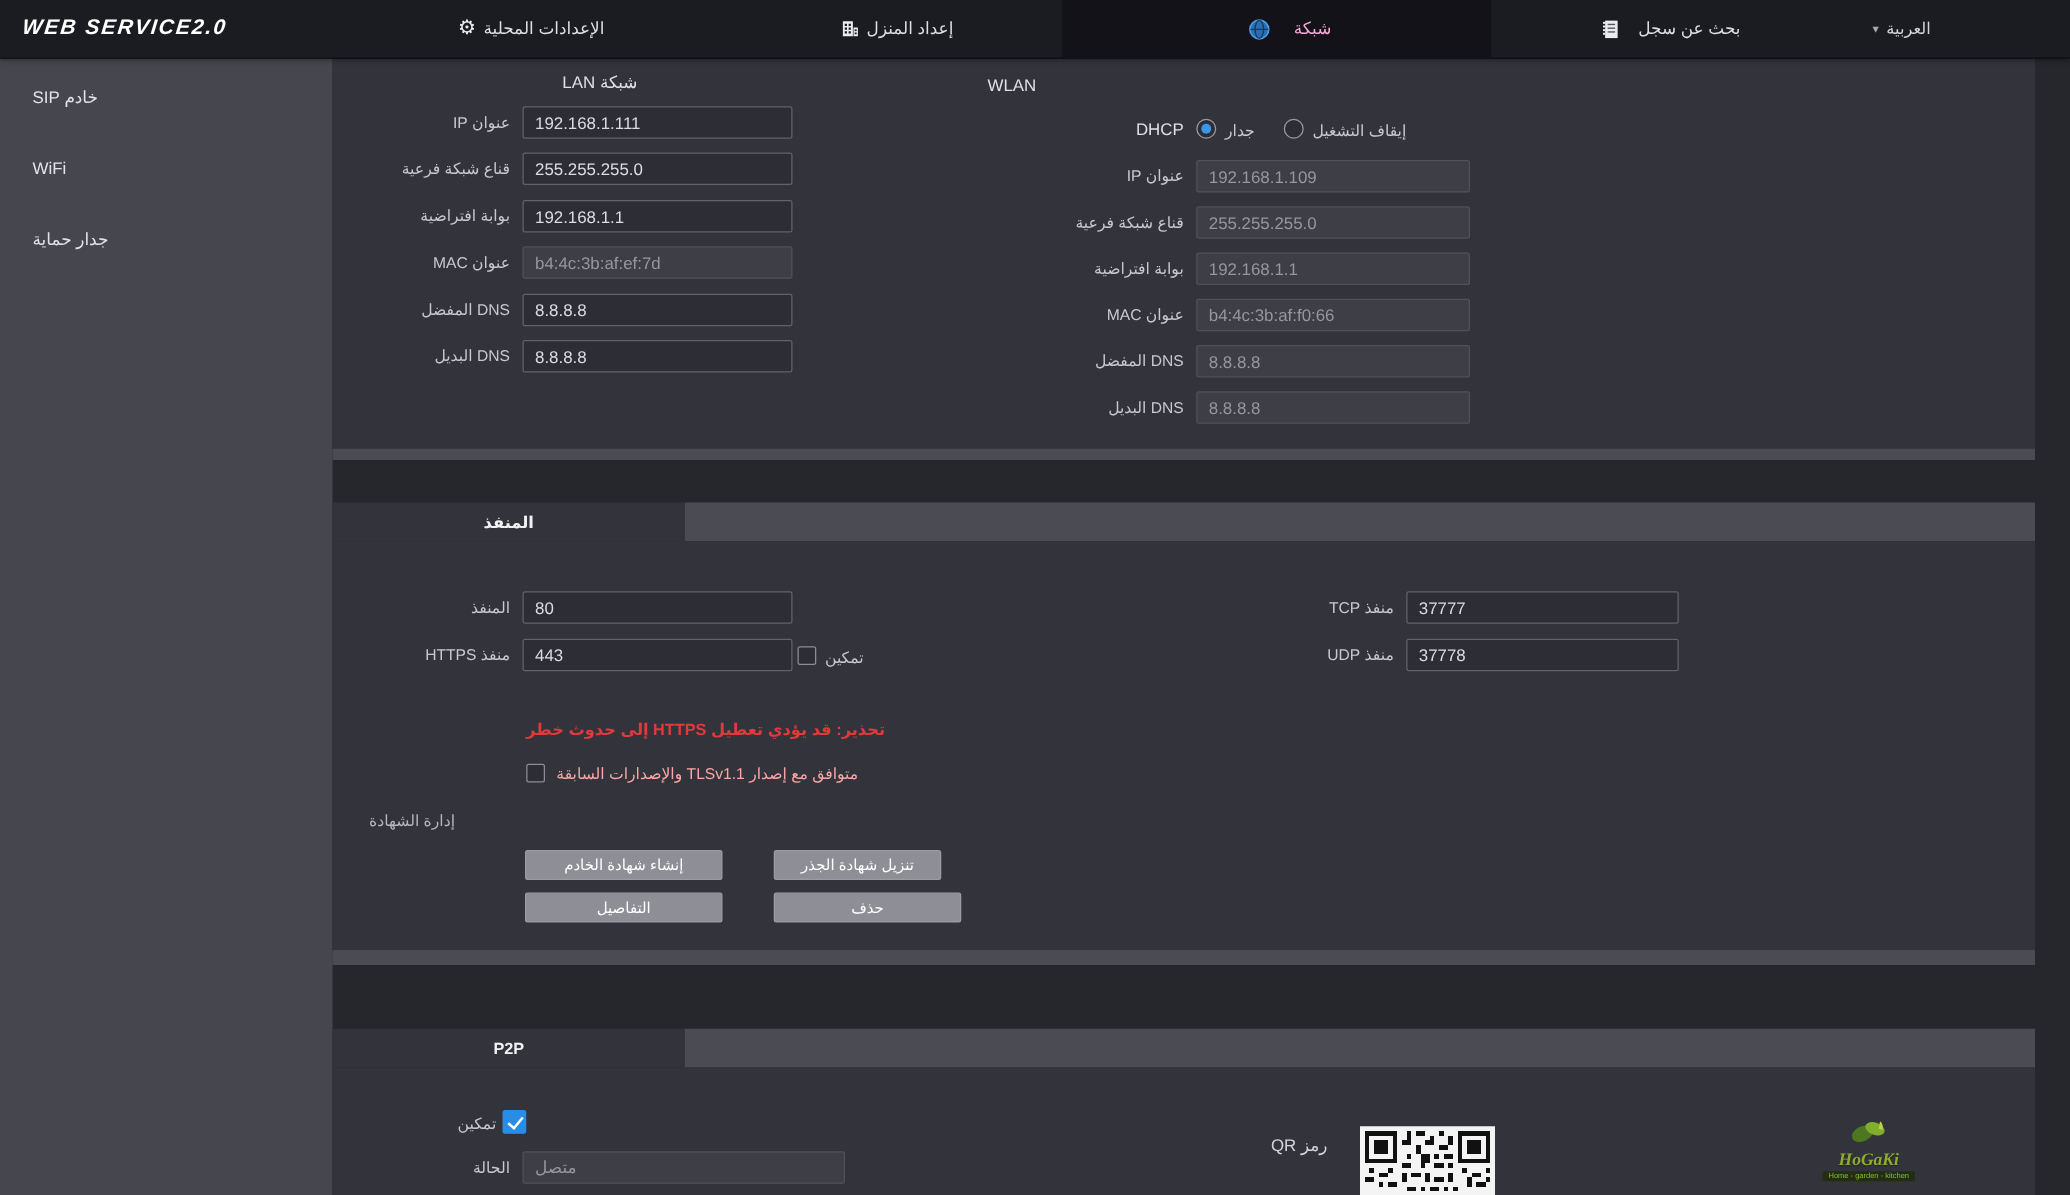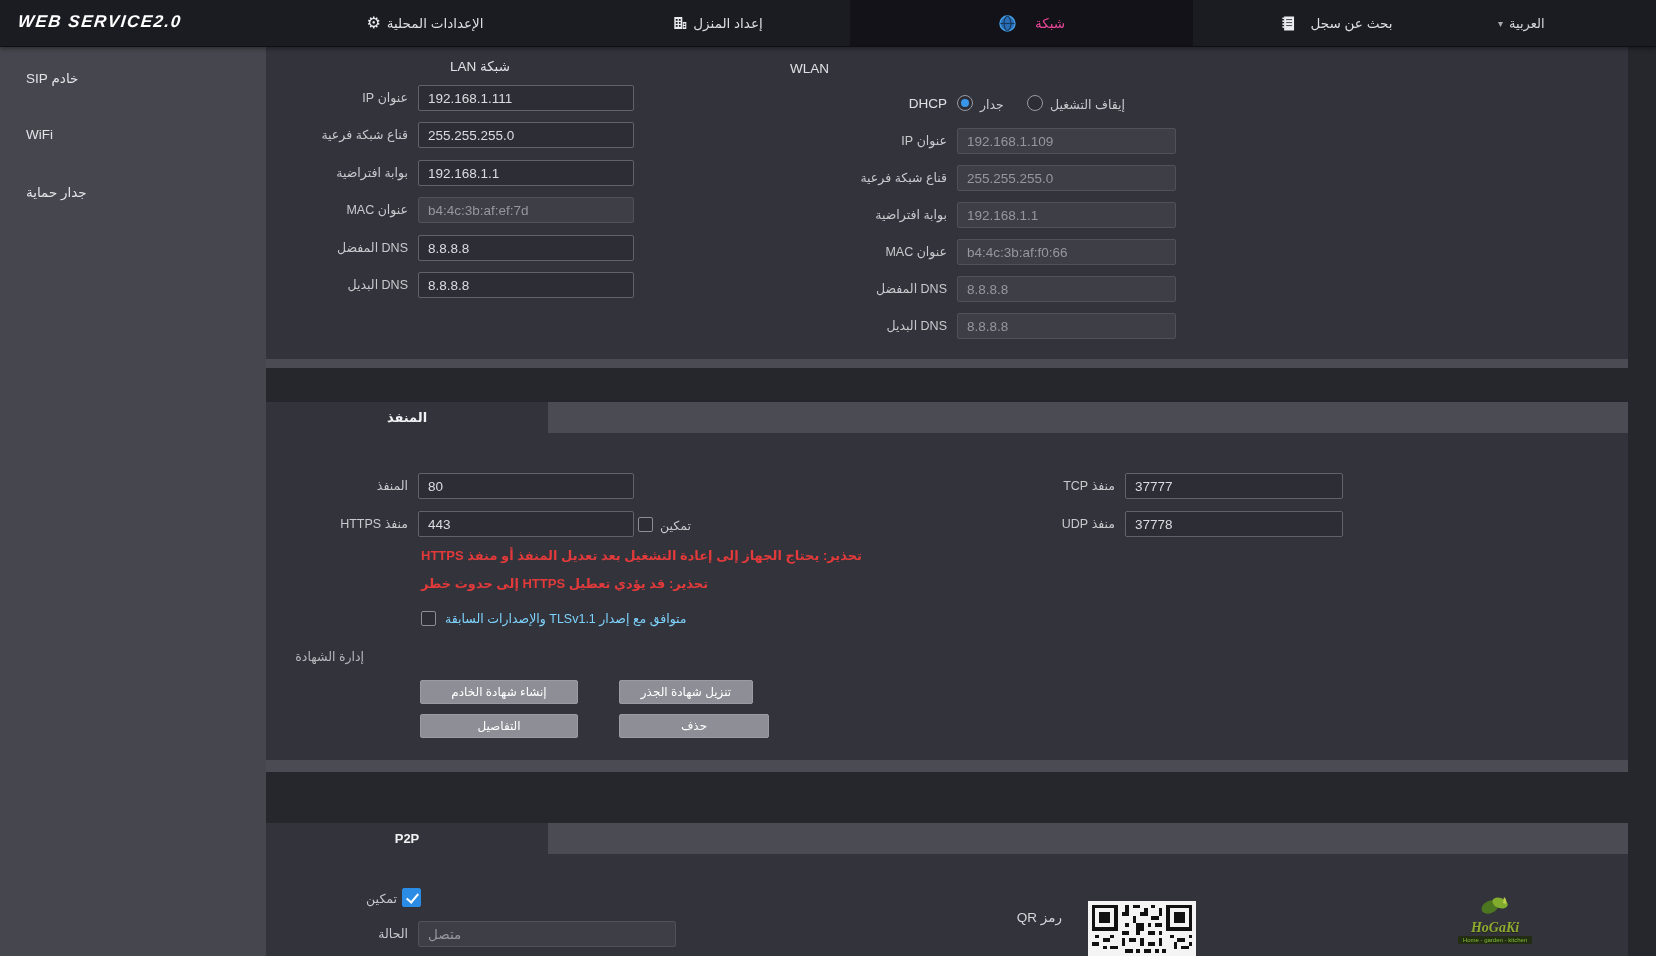--- a/index.html
+++ b/index.html
@@ -12,21 +12,21 @@
   .abs{position:absolute;}
   
   .navbar{position:absolute;left:0;top:0;width:1656px;height:46px;background:#1b1b22;
           border-bottom:1px solid #0e0e13;box-shadow:0 2px 4px rgba(0,0,0,.35);z-index:30;}
   .nav-active-bg{position:absolute;left:850px;top:0;width:343px;height:46px;background:#121218;}
   .logo{position:absolute;left:18px;top:12px;color:#fff;font-size:17px;font-weight:800;
         font-style:italic;letter-spacing:1.5px;transform:skewX(-6deg);white-space:nowrap;}
   .nav-tab{position:absolute;top:0;height:46px;display:flex;align-items:center;gap:6px;
            transform:translateX(-50%);cursor:pointer;white-space:nowrap;}
   .nav-tab .tlabel{color:#dfdfe3;font-size:13.5px;direction:rtl;}
-  .nav-tab.active .tlabel{color:#ec4899;margin-left:13px;}
+  .nav-tab.active .tlabel{color:#f9a8d4;margin-left:13px;}
   .lang{position:absolute;left:1498px;top:0;height:46px;display:flex;align-items:center;gap:6px;cursor:pointer;}
   .lang .caret{color:#a8a8b0;font-size:10px;}
   .lang .tlabel{color:#d6d6da;font-size:13px;direction:rtl;}
   .gear{font-size:16px;color:#ececf0;line-height:1;}
   
   .sidebar{position:absolute;left:0;top:46px;width:266px;height:910px;background:#46464e;}
   .side-item{position:absolute;left:26px;color:#e3e3e7;font-size:13.5px;direction:rtl;
              text-align:left;cursor:pointer;white-space:nowrap;}
   
   .panel{position:absolute;left:266px;width:1362px;background:#33333c;}
@@ -49,21 +49,21 @@
          border-radius:50%;background:#3a96e8;}
   
   .checkbox{position:absolute;width:15px;height:15px;border:1px solid #8d8d95;border-radius:2px;
             background:#2d2d36;box-sizing:border-box;cursor:pointer;}
   .checkbox.checked{width:19px;height:19px;background:#2b8ce6;border-color:#2b8ce6;}
   .checkbox.checked::after{content:"";position:absolute;left:6px;top:2px;width:5px;height:10px;
             border:solid #fff;border-width:0 2px 2px 0;transform:rotate(40deg);}
   .cblabel{position:absolute;color:#c9c9cd;font-size:12.5px;direction:rtl;white-space:nowrap;}
   .warn{position:absolute;color:#e23a3a;font-size:13px;font-weight:bold;direction:rtl;
         text-align:left;white-space:nowrap;}
-  .dimlabel{position:absolute;color:#7dd3fc;font-size:12.5px;direction:rtl;white-space:nowrap;}
+  .dimlabel{position:absolute;color:#fca5a5;font-size:12.5px;direction:rtl;white-space:nowrap;}
   .btn{position:absolute;box-sizing:border-box;height:24px;background:#8e8e96;
        border:1px solid #9b9ba3;border-radius:2px;color:#fff;font-size:12px;direction:rtl;
        display:flex;align-items:center;justify-content:center;cursor:pointer;white-space:nowrap;
        font-family:"Liberation Sans","DejaVu Sans",sans-serif;}
   
   .wm{position:absolute;left:1458px;top:893px;width:74px;height:62px;text-align:center;opacity:.95;}
   .wm-title{color:#95b232;font-family:"Liberation Serif","DejaVu Serif",serif;
             font-style:italic;font-weight:bold;font-size:14px;line-height:14px;
             text-shadow:0 1px 1px #1c230c;}
   .wm-band{margin-top:1px;background:#232d12;color:#86c832;font-size:6px;line-height:8px;
@@ -192,21 +192,20 @@
     <input class="inp" style="left: 152px; top: 78px; width: 216px;" value="443">
     <span class="checkbox" style="left:372px;top:84px;"></span>
     <div class="cblabel" style="left:394px;top:85px;">تمكين</div>
 
     <div class="flabel" style="left:699px;top:45px;width:150px;">منفذ TCP</div>
     <input class="inp" style="left: 859px; top: 40px; width: 218px;" value="37777">
 
     <div class="flabel" style="left:699px;top:83px;width:150px;">منفذ UDP</div>
     <input class="inp" style="left: 859px; top: 78px; width: 218px;" value="37778">
 
-    <div class="warn" style="left:155px;top:115px;">تحذير: يحتاج الجهاز إلى إعادة التشغيل بعد تعديل المنفذ أو منفذ HTTPS</div>
     <div class="warn" style="left:155px;top:143px;">تحذير: قد يؤدي تعطيل HTTPS إلى حدوث خطر</div>
 
     <span class="checkbox" style="left:155px;top:178px;"></span>
     <div class="dimlabel" style="left:179px;top:178px;">متوافق مع إصدار TLSv1.1 والإصدارات السابقة</div>
 
     <div class="dimlabel" style="left:2px;top:216px;width:96px;text-align:right;color:#b5b5ba;">إدارة الشهادة</div>
 
     <div class="btn" style="left:154px;top:247px;width:158px;text-align:center;">إنشاء شهادة الخادم</div>
     <div class="btn" style="left:353px;top:247px;width:134px;">تنزيل شهادة الجذر</div>
     <div class="btn" style="left:154px;top:281px;width:158px;">التفاصيل</div>

